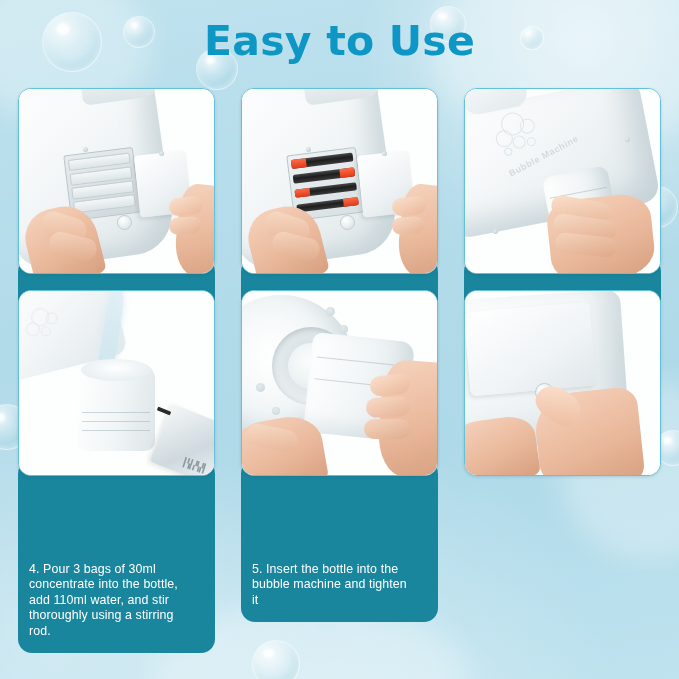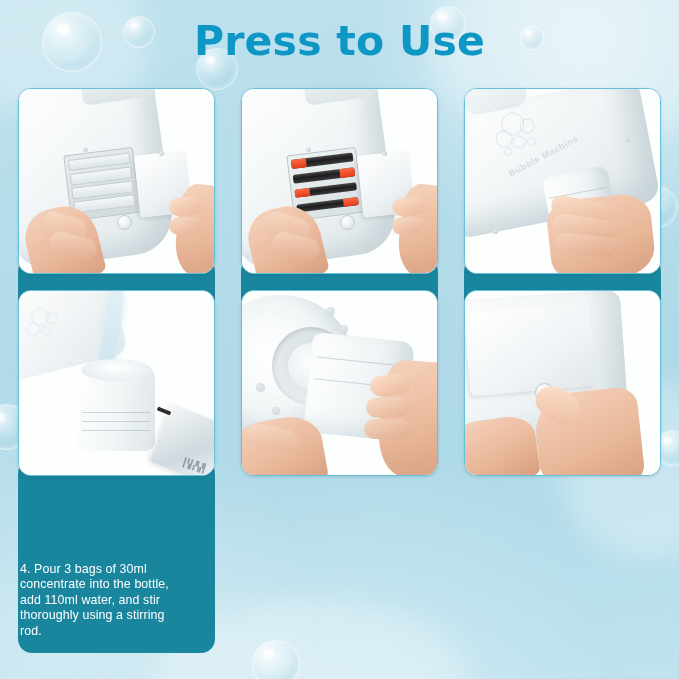--- a/index.html
+++ b/index.html
@@ -43,21 +43,21 @@
     position:absolute;left:18px;top:88px;width:643px;
     display:grid;grid-template-columns:repeat(3,197px);
     column-gap:26px;row-gap:16px;
   }
   .step{position:relative;}
 
   .caption{
     position:absolute;left:0;right:0;top:170px;
     background:#1a869d;border-radius:14px;
     color:#ffffff;
-    padding:102px 11px 12px 2px;
+    padding:102px 11px 12px 11px;
     font-size:12.4px;line-height:15.4px;
     box-sizing:border-box;
     min-height:195px;
     white-space:pre-line;
     letter-spacing:.1px;
   }
   .row2 .caption{min-height:112px;padding-bottom:14px;}
 
   .photo{
     position:relative;z-index:2;
@@ -114,21 +114,21 @@
     <div class="bub" style="left:196px;top:48px;width:40px;height:40px;"></div>
     <div class="bub" style="left:430px;top:6px;width:34px;height:34px;"></div>
     <div class="bub" style="left:520px;top:26px;width:22px;height:22px;"></div>
     <div class="bub" style="left:636px;top:186px;width:40px;height:40px;"></div>
     <div class="bub" style="left:655px;top:430px;width:34px;height:34px;"></div>
     <div class="bub" style="left:-16px;top:404px;width:44px;height:44px;"></div>
     <div class="bub" style="left:252px;top:640px;width:46px;height:46px;"></div>
     <div class="bub" style="left:598px;top:96px;width:26px;height:26px;"></div>
   </div>
 
-  <div class="title">Press to Use</div>
+  <div class="title">Easy to Use</div>
 
   <div class="grid">
 
     <div class="step">
       <div class="caption">1. Open the battery cover</div>
       <div class="photo">
         <div class="scene">
           <div class="body-shell" style="left:-14px;top:-8px;width:160px;height:180px;border-radius:26px 12px 40px 30px;transform:rotate(-8deg);box-shadow:inset -14px -10px 22px rgba(180,196,203,.55);"></div>
           <div class="body-shell" style="left:62px;top:-20px;width:72px;height:32px;border-radius:8px;transform:rotate(-8deg);background:linear-gradient(180deg,#f0f4f6,#dde5e8);"></div>
           <div class="batt-well" style="left:48px;top:62px;width:68px;height:64px;transform:rotate(-7deg);">
@@ -241,20 +241,23 @@
           <div style="position:absolute;left:62px;top:68px;width:70px;height:22px;border-radius:50%;background:radial-gradient(ellipse at 50% 40%,#ffffff,#e9eff2 70%,#d5dee2);"></div>
           <div class="sachet" style="left:140px;top:122px;width:62px;height:62px;border-radius:4px;transform:rotate(22deg);box-shadow:-2px 2px 5px rgba(0,0,0,.10);">
             <div class="sachet-code" style="right:6px;bottom:8px;transform:rotate(-4deg);">▌▌▌▐▌▐▌<br>▌▐▌▌▐▌▌</div>
           </div>
           <div style="position:absolute;left:138px;top:118px;width:14px;height:4px;background:#2b2b2b;border-radius:1px;transform:rotate(22deg);"></div>
         </div>
       </div>
     </div>
 
     <div class="step row2">
+      <div class="caption">5. Insert the bottle into the
+bubble machine and tighten
+it</div>
       <div class="photo">
         <div class="scene">
           <div class="funnel" style="left:-36px;top:4px;width:150px;height:150px;box-shadow:inset -14px -14px 26px rgba(176,193,200,.5);"></div>
           <div class="funnel-hole" style="left:30px;top:36px;width:78px;height:78px;"></div>
           <div style="position:absolute;left:46px;top:52px;width:46px;height:46px;border-radius:50%;background:radial-gradient(circle at 45% 40%,#fbfdfd,#e2eaed);"></div>
           <div class="vent" style="left:84px;top:16px;width:9px;height:9px;"></div>
           <div class="vent" style="left:98px;top:34px;width:8px;height:8px;"></div>
           <div class="vent" style="left:14px;top:92px;width:9px;height:9px;"></div>
           <div class="vent" style="left:30px;top:116px;width:8px;height:8px;"></div>
           <div class="vent" style="left:54px;top:126px;width:7px;height:7px;"></div>

